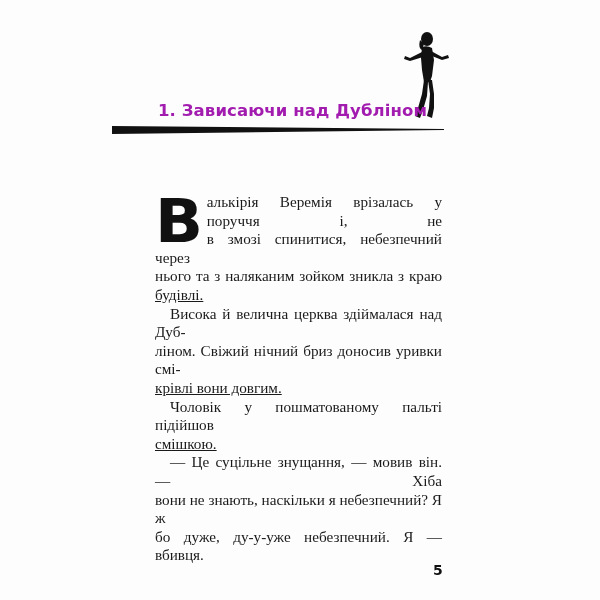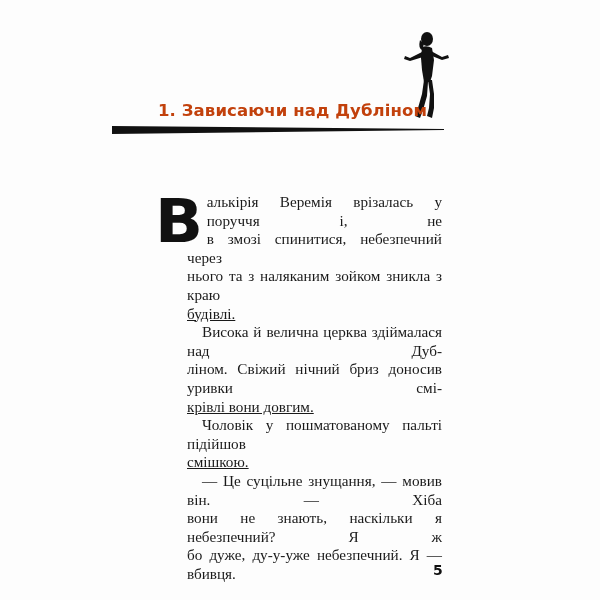--- a/index.html
+++ b/index.html
@@ -18,21 +18,21 @@
     left: 398px; top: 30px;
     width: 60px; height: 92px;
   }
   .chapter-title {
     position: absolute;
     left: 158px; top: 101px;
     font-family: "DejaVu Sans", sans-serif;
     font-weight: bold;
     font-size: 16.5px;
     letter-spacing: 0.1px;
-    color: #c2410c;
+    color: #a21caf;
     white-space: nowrap;
   }
   .title-bar {
     position: absolute;
     left: 112px; top: 124px;
     width: 332px; height: 12px;
   }
   .body-text {
     position: absolute;
     left: 155px; top: 193px;
@@ -53,21 +53,21 @@
     font-family: "DejaVu Sans", sans-serif;
     font-weight: bold;
     font-size: 60px;
     line-height: 44px;
     height: 44px;
     margin: 6px 6px 0 0;
     color: #111;
     transform: scaleX(1.05);
     transform-origin: left top;
   }
-  .line { display: block; text-align: justify; text-align-last: justify; margin-left: 32px; }
+  .line { display: block; text-align: justify; text-align-last: justify; }
   .line.left { text-align-last: left; text-decoration: underline; }
   .page-number {
     position: absolute;
     left: 433px; top: 562px;
     font-family: "DejaVu Sans", sans-serif;
     font-weight: bold;
     font-size: 14px;
     color: #111;
   }
 </style>

